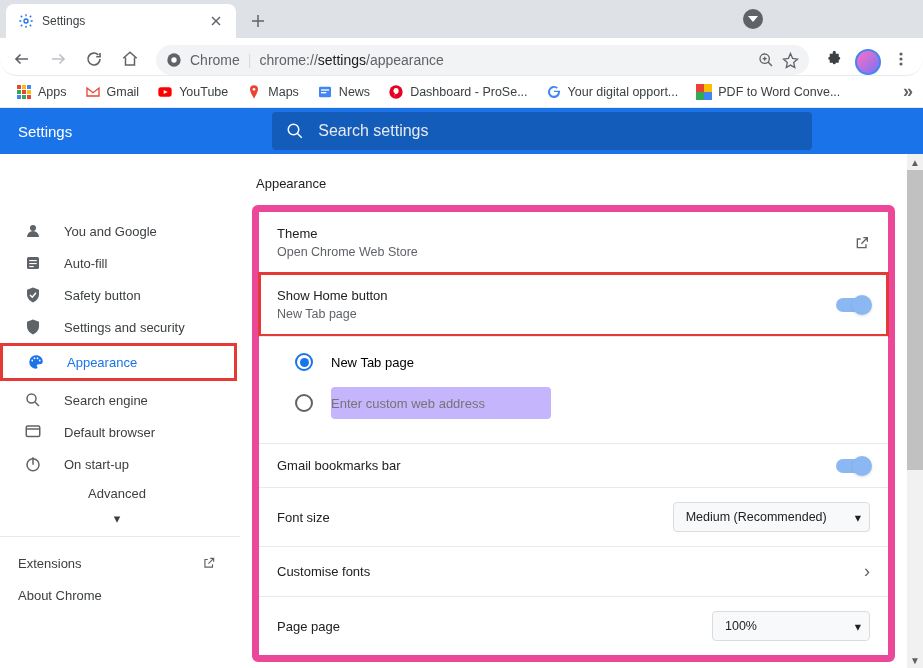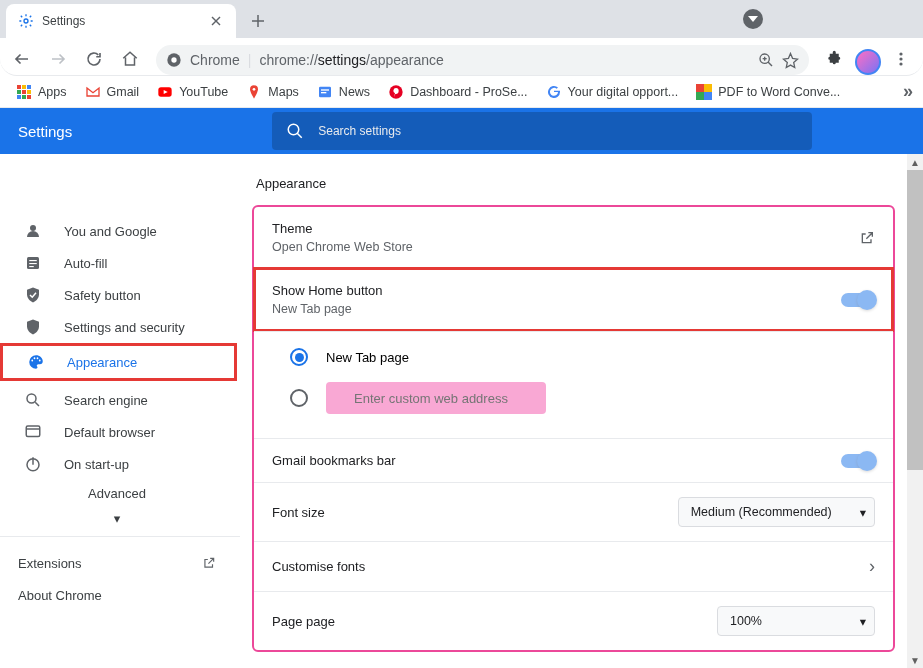--- a/index.html
+++ b/index.html
@@ -32,53 +32,53 @@
 .bm { display:flex; align-items:center; gap:6px; padding:4px 6px; border-radius:4px; white-space:nowrap; }
 .bm-ico { width:16px; height:16px; display:flex; align-items:center; justify-content:center; }
 .bm-apps { display:grid; grid-template-columns:repeat(3,4px); grid-template-rows:repeat(3,4px); gap:1px; }
 .bm-apps span { width:4px; height:4px; }
 .bm-more { margin-left:auto; font-size:18px; font-weight:bold; color:#5f6368; }
 
 
 .content-header { height:46px; background:#1a73e8; display:flex; align-items:center; padding:0 18px; color:#fff; }
 .ch-title { font-size:15px; }
 .search-box { margin-left:200px; flex:0 0 540px; height:38px; background:rgba(0,0,0,0.2); border-radius:4px; display:flex; align-items:center; padding:0 14px; gap:14px; color:#fff; font-size:13.5px; }
-.search-box input { background:transparent; border:none; outline:none; color:#ffffff; font-size:12px; flex:1; }
+.search-box input { background:transparent; border:none; outline:none; color:#ffffff; font-size:16px; flex:1; }
 .search-box input::placeholder { color:#e8eaed; }
 
 
 .main { display:flex; height:calc(100% - 154px); }
 .sidebar { width:240px; background:#fff; padding-top:21px; font-size:13px; color:#3c4043; overflow-y:auto;margin-top:40px; }
 .sb-item { height:32px; display:flex; align-items:center; padding:0 24px; gap:22px; cursor:pointer; }
 .sb-item.active { color:#1a73e8; }
 .sb-item .sb-ico { width:18px; display:flex; justify-content:center; color:#5f6368; }
 .sb-item.active .sb-ico { color:#1a73e8; }
 .highlight-box { border:3px solid #e53935; margin:0 3px 3px 0; }
 .sb-adv { height:40px; display:flex; align-items:center; justify-content:space-between; padding:0 24px 0 18px; cursor:pointer; font-size:13px; margin-top:6px;flex-direction:column; }
 .sb-sep { border-top:1px solid #e8eaed; margin:10px 0; }
 .sb-link { height:32px; display:flex; align-items:center; justify-content:space-between; padding:0 24px 0 18px; font-size:13px; }
 
 .content { flex:1; background:#fff; overflow-y:auto; padding:16px 28px 20px 12px; }
 .section-title { font-size:13px; color:#202124; margin:6px 0 14px 4px; }
-.card { border:2px solid #ec4899; border-radius:6px; background:#fff; margin-bottom:22px; }
+.card { border:7px solid #ec4899; border-radius:6px; background:#fff; margin-bottom:22px; }
 .row { padding:14px 18px; display:flex; align-items:center; justify-content:space-between; font-size:13px; color:#202124; border-top:1px solid #e8eaed; }
 .row:first-child { border-top:none; }
 .row-col { display:flex; flex-direction:column; gap:4px; }
 .row-sub { font-size:12.5px; color:#5f6368; }
 .row.hl { border:3px solid #e53935; margin:-1px; padding:13px 16px; }
 
 .toggle { width:34px; height:14px; background:#1a73e8; border-radius:7px; position:relative; opacity:0.5; }
 .toggle::after { content:""; position:absolute; right:-2px; top:-3px; width:20px; height:20px; background:#1a73e8; border-radius:50%; box-shadow:0 1px 3px rgba(0,0,0,0.3); }
 
 .radio-group { padding:8px 0 16px 36px; border-top:1px solid #e8eaed; }
 .radio-row { display:flex; align-items:center; gap:18px; padding:8px 0; font-size:13px; }
 .radio { width:18px; height:18px; border:2px solid #5f6368; border-radius:50%; display:flex; align-items:center; justify-content:center; }
 .radio.checked { border-color:#1a73e8; }
 .radio.checked::after { content:""; width:9px; height:9px; background:#1a73e8; border-radius:50%; }
-.custom-input { background:#f9a8d4; border:none; border-radius:4px; height:32px; padding:0 28px; font-size:13px; width:220px; color:#5f6368; }
+.custom-input { background:#c4b5fd; border:none; border-radius:4px; height:32px; padding:0 0; font-size:13px; width:220px; color:#5f6368; }
 
 .select { background:#f8f9fa; border:1px solid #dadce0; border-radius:4px; height:30px; padding:0 8px 0 12px; font-size:12.5px; display:flex; align-items:center; gap:28px; min-width:158px; justify-content:space-between; }
 .chevron-r { color:#5f6368; font-size:18px; }
 .ext-ico { width:14px; height:14px; }
 
 
 .scroll { position:absolute; right:0; top:154px; bottom:0; width:16px; background:#f1f1f1; }
 .scroll-thumb { position:absolute; top:0; width:16px; height:300px; background:#c1c1c1; }
 .scroll-arr { position:absolute; width:16px; height:16px; display:flex; align-items:center; justify-content:center; color:#606060; font-size:10px; }
 

